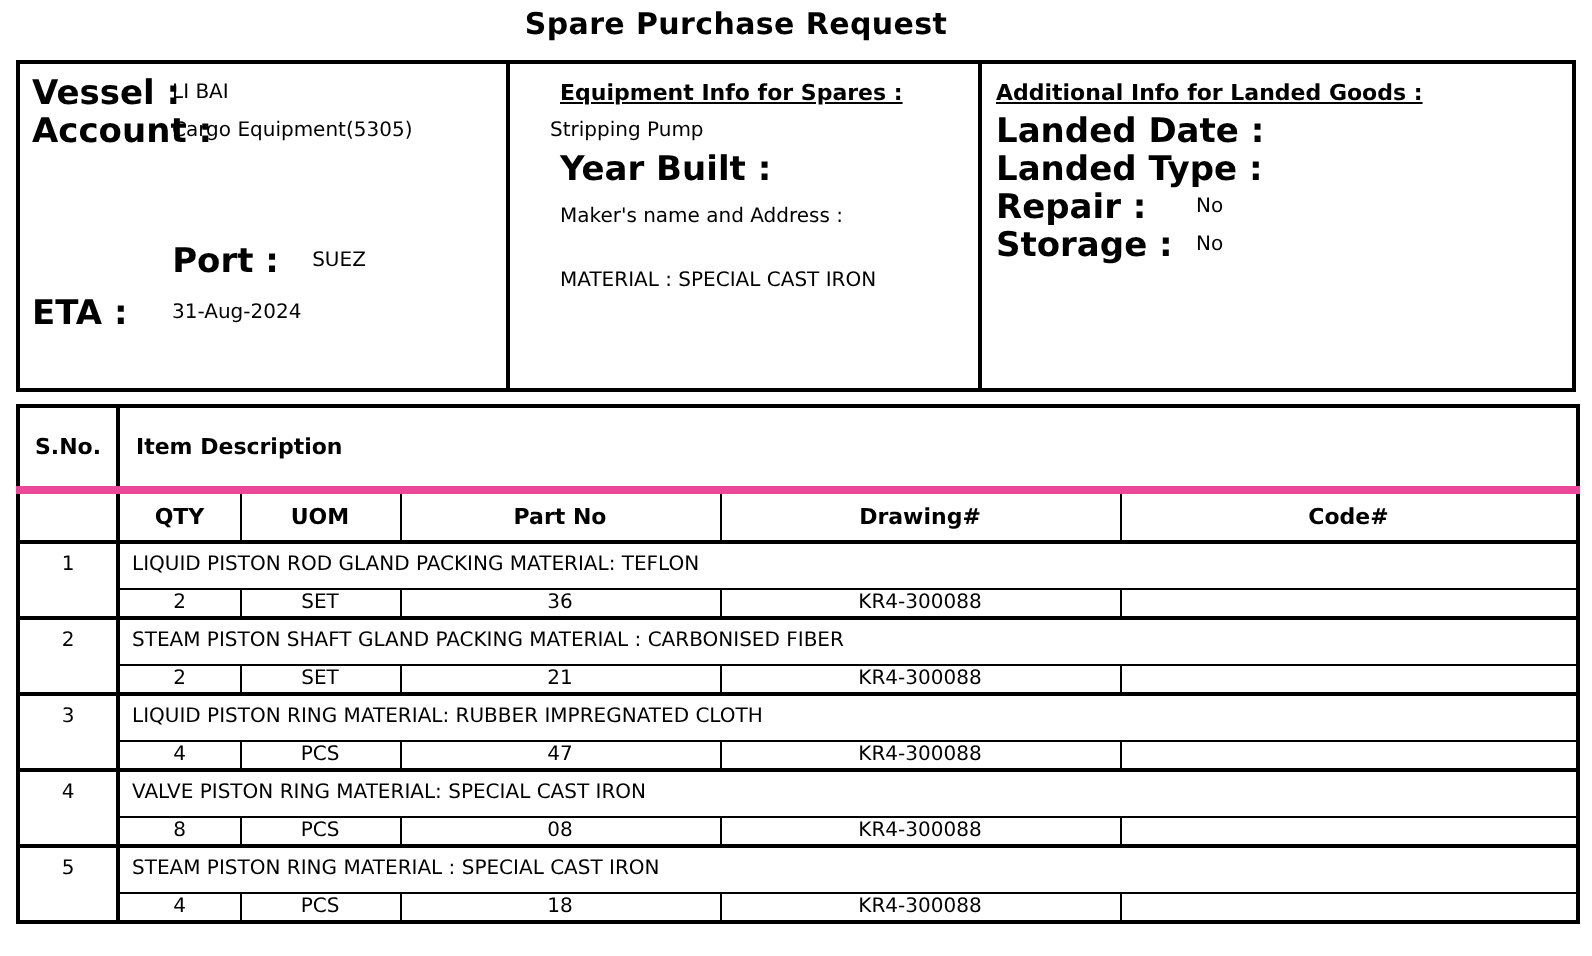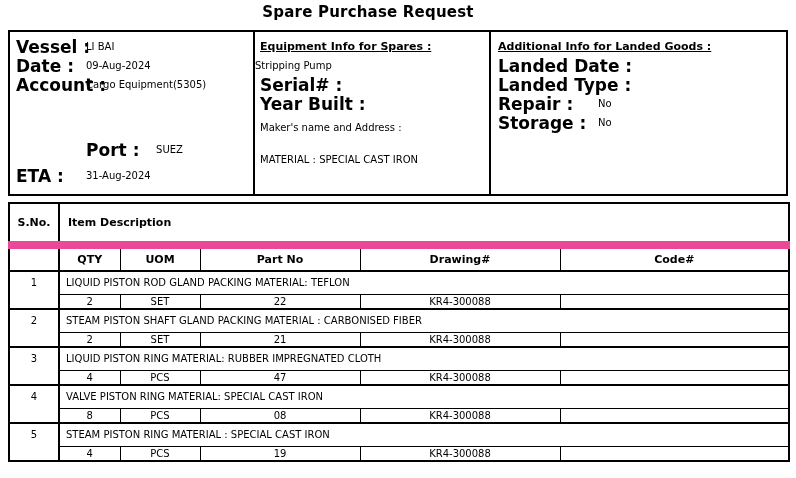--- a/index.html
+++ b/index.html
@@ -13,21 +13,21 @@
     text-align:center;font-size:15px;font-weight:bold;
     transform:translateX(-30px);letter-spacing:.2px;
   }
   
   .header-box{
     position:absolute;top:30px;left:8px;width:780px;height:166px;
     border:2px solid #000;display:flex;box-sizing:border-box;
   }
   .hcol{box-sizing:border-box;padding:8px 0 0 0;position:relative;}
   .hcol-vessel{width:245px;border-right:2px solid #000;}
-  .hcol-equip{width:236px;border-right:2px solid #000;}
+  .hcol-equip{width:236px;border-right:2px solid #000;padding-left:20px;}
   .hcol-landed{width:253px;}
   .frow{display:flex;height:19px;align-items:flex-start;line-height:14px;}
   .frow .lbl{font-weight:bold;font-size:17px;white-space:nowrap;}
   .frow .val{font-size:10px;white-space:nowrap;}
   .hcol-vessel .lbl{margin-left:6px;width:70px;}
   .hcol-equip  .lbl{margin-left:5px;width:112px;}
   .hcol-landed .lbl{margin-left:7px;width:100px;}
   .gap-port{margin-top:46px;justify-content:center;}
   .gap-eta{margin-top:4px;align-items:center;}
   .box-heading{
@@ -40,21 +40,21 @@
   
   .items-table{
     position:absolute;top:202px;left:8px;width:780px;
     border-collapse:collapse;table-layout:fixed;
   }
   .items-table td,.items-table th{
     border:1px solid #000;padding:0;box-sizing:border-box;overflow:hidden;
   }
   .items-table{border:2px solid #000;}
   th.h-sno,td.c-sno{border-right:2px solid #000;}
-  .row-head1 th{height:42px;font-size:11px;font-weight:bold;text-align:left;border-bottom:8px solid #ec4899;}
+  .row-head1 th{height:42px;font-size:11px;font-weight:bold;text-align:left;border-bottom:4px solid #ec4899;}
   .row-head1 th.h-sno{text-align:center;}
   .row-head1 th.h-desc{padding-left:8px;}
   .row-head2 th{height:26px;font-size:11px;font-weight:bold;text-align:center;border-bottom:2px solid #000;}
   .row-desc td{height:23px;border-top:2px solid #000;}
   .row-desc td.c-desc{
     font-size:10px;padding-left:6px;vertical-align:middle;white-space:nowrap;
     border-bottom:1px solid #000;
   }
   td.c-sno{
     font-size:10px;text-align:center;vertical-align:top;padding-top:5px;
@@ -67,45 +67,37 @@
 <div class="page-title">Spare Purchase Request</div>
 
 <div class="header-box">
 
   <div class="hcol hcol-vessel">
     <div class="frow">
       <span class="lbl">Vessel :</span>
       <span class="val">LI BAI</span>
     </div>
     <div class="frow">
-      <span class="lbl">Date :</span>
-      <span class="val">09-Aug-2024</span>
-    </div>
-    <div class="frow">
       <span class="lbl">Account :</span>
       <span class="val">Cargo Equipment(5305)</span>
     </div>
     <div class="frow gap-port">
       <span class="lbl">Port :</span>
       <span class="val">SUEZ</span>
     </div>
     <div class="frow gap-eta">
       <span class="lbl">ETA :</span>
       <span class="val">31-Aug-2024</span>
     </div>
   </div>
 
   <div class="hcol hcol-equip">
     <div class="box-heading">Equipment Info for Spares :</div>
     <div class="frow">
       <span class="val">Stripping Pump</span>
-    </div>
-    <div class="frow">
-      <span class="lbl">Serial# :</span>
-      <span class="val"></span>
     </div>
     <div class="frow">
       <span class="lbl">Year Built :</span>
       <span class="val"></span>
     </div>
     <div class="maker-row">Maker's name and Address :</div>
     <div class="material-row">MATERIAL : SPECIAL CAST IRON</div>
   </div>
 
   <div class="hcol hcol-landed">
@@ -152,21 +144,21 @@
     <th>Code#</th>
   </tr>
 
   <tr class="row-desc">
     <td class="c-sno" rowspan="2">1</td>
     <td class="c-desc" colspan="5">LIQUID PISTON ROD GLAND PACKING MATERIAL: TEFLON</td>
   </tr>
   <tr class="row-vals">
     <td>2</td>
     <td>SET</td>
-    <td>22</td>
+    <td>36</td>
     <td>KR4-300088</td>
     <td></td>
   </tr>
 
   <tr class="row-desc">
     <td class="c-sno" rowspan="2">2</td>
     <td class="c-desc" colspan="5">STEAM PISTON SHAFT GLAND PACKING MATERIAL : CARBONISED FIBER</td>
   </tr>
   <tr class="row-vals">
     <td>2</td>
@@ -200,18 +192,18 @@
     <td></td>
   </tr>
 
   <tr class="row-desc">
     <td class="c-sno" rowspan="2">5</td>
     <td class="c-desc" colspan="5">STEAM PISTON RING MATERIAL : SPECIAL CAST IRON</td>
   </tr>
   <tr class="row-vals">
     <td>4</td>
     <td>PCS</td>
-    <td>19</td>
+    <td>18</td>
     <td>KR4-300088</td>
     <td></td>
   </tr>
 </tbody>
   </table>
 
 </body></html>

